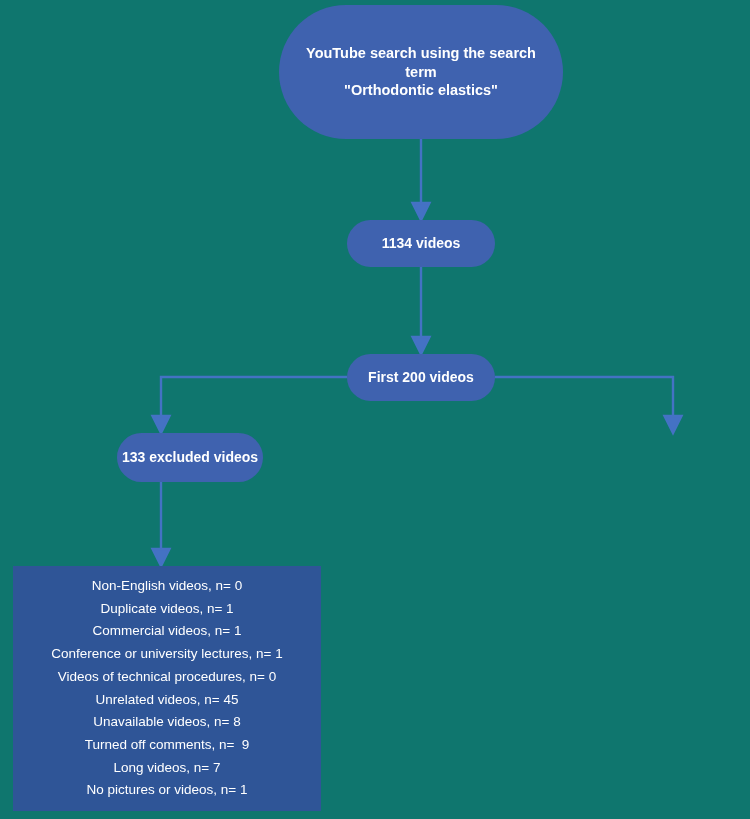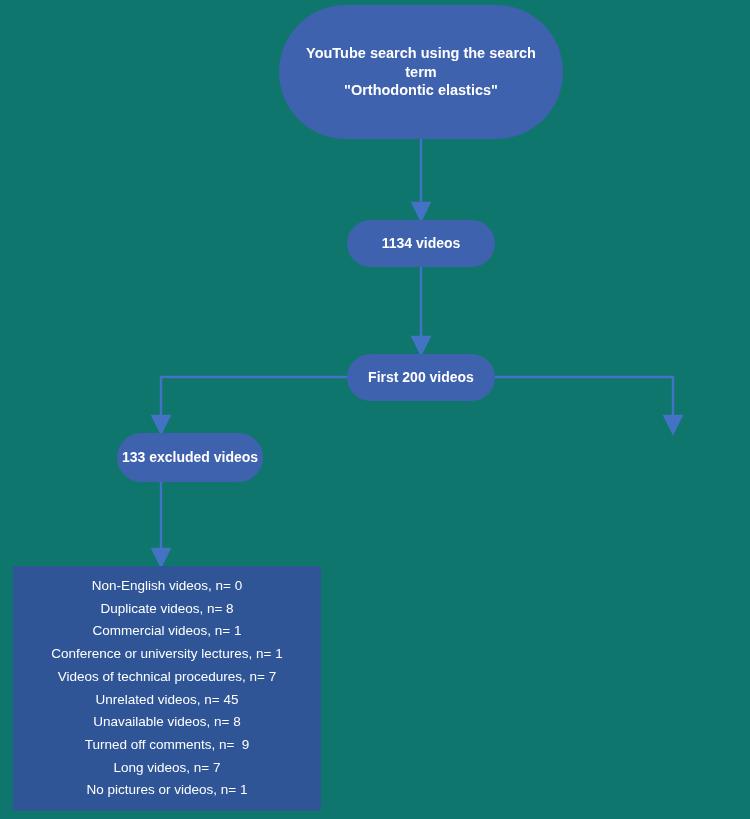--- a/index.html
+++ b/index.html
@@ -168,24 +168,24 @@
   </div>
 
   <div class="node" id="node-excluded">
     <span class="node-label">133 excluded videos</span>
   </div>
 
 
   <div id="node-reasons">
     <ul id="reasons-list">
         <li>Non-English videos, n= 0</li>
-        <li>Duplicate videos, n= 8</li>
+        <li>Duplicate videos, n= 1</li>
         <li>Commercial videos, n= 1</li>
         <li>Conference or university lectures, n= 1</li>
-        <li>Videos of technical procedures, n= 7</li>
+        <li>Videos of technical procedures, n= 0</li>
         <li>Unrelated videos, n= 45</li>
         <li>Unavailable videos, n= 8</li>
         <li>Turned off comments, n=  9</li>
         <li>Long videos, n= 7</li>
         <li>No pictures or videos, n= 1</li>
       </ul>
   </div>
 
 </div>
 

